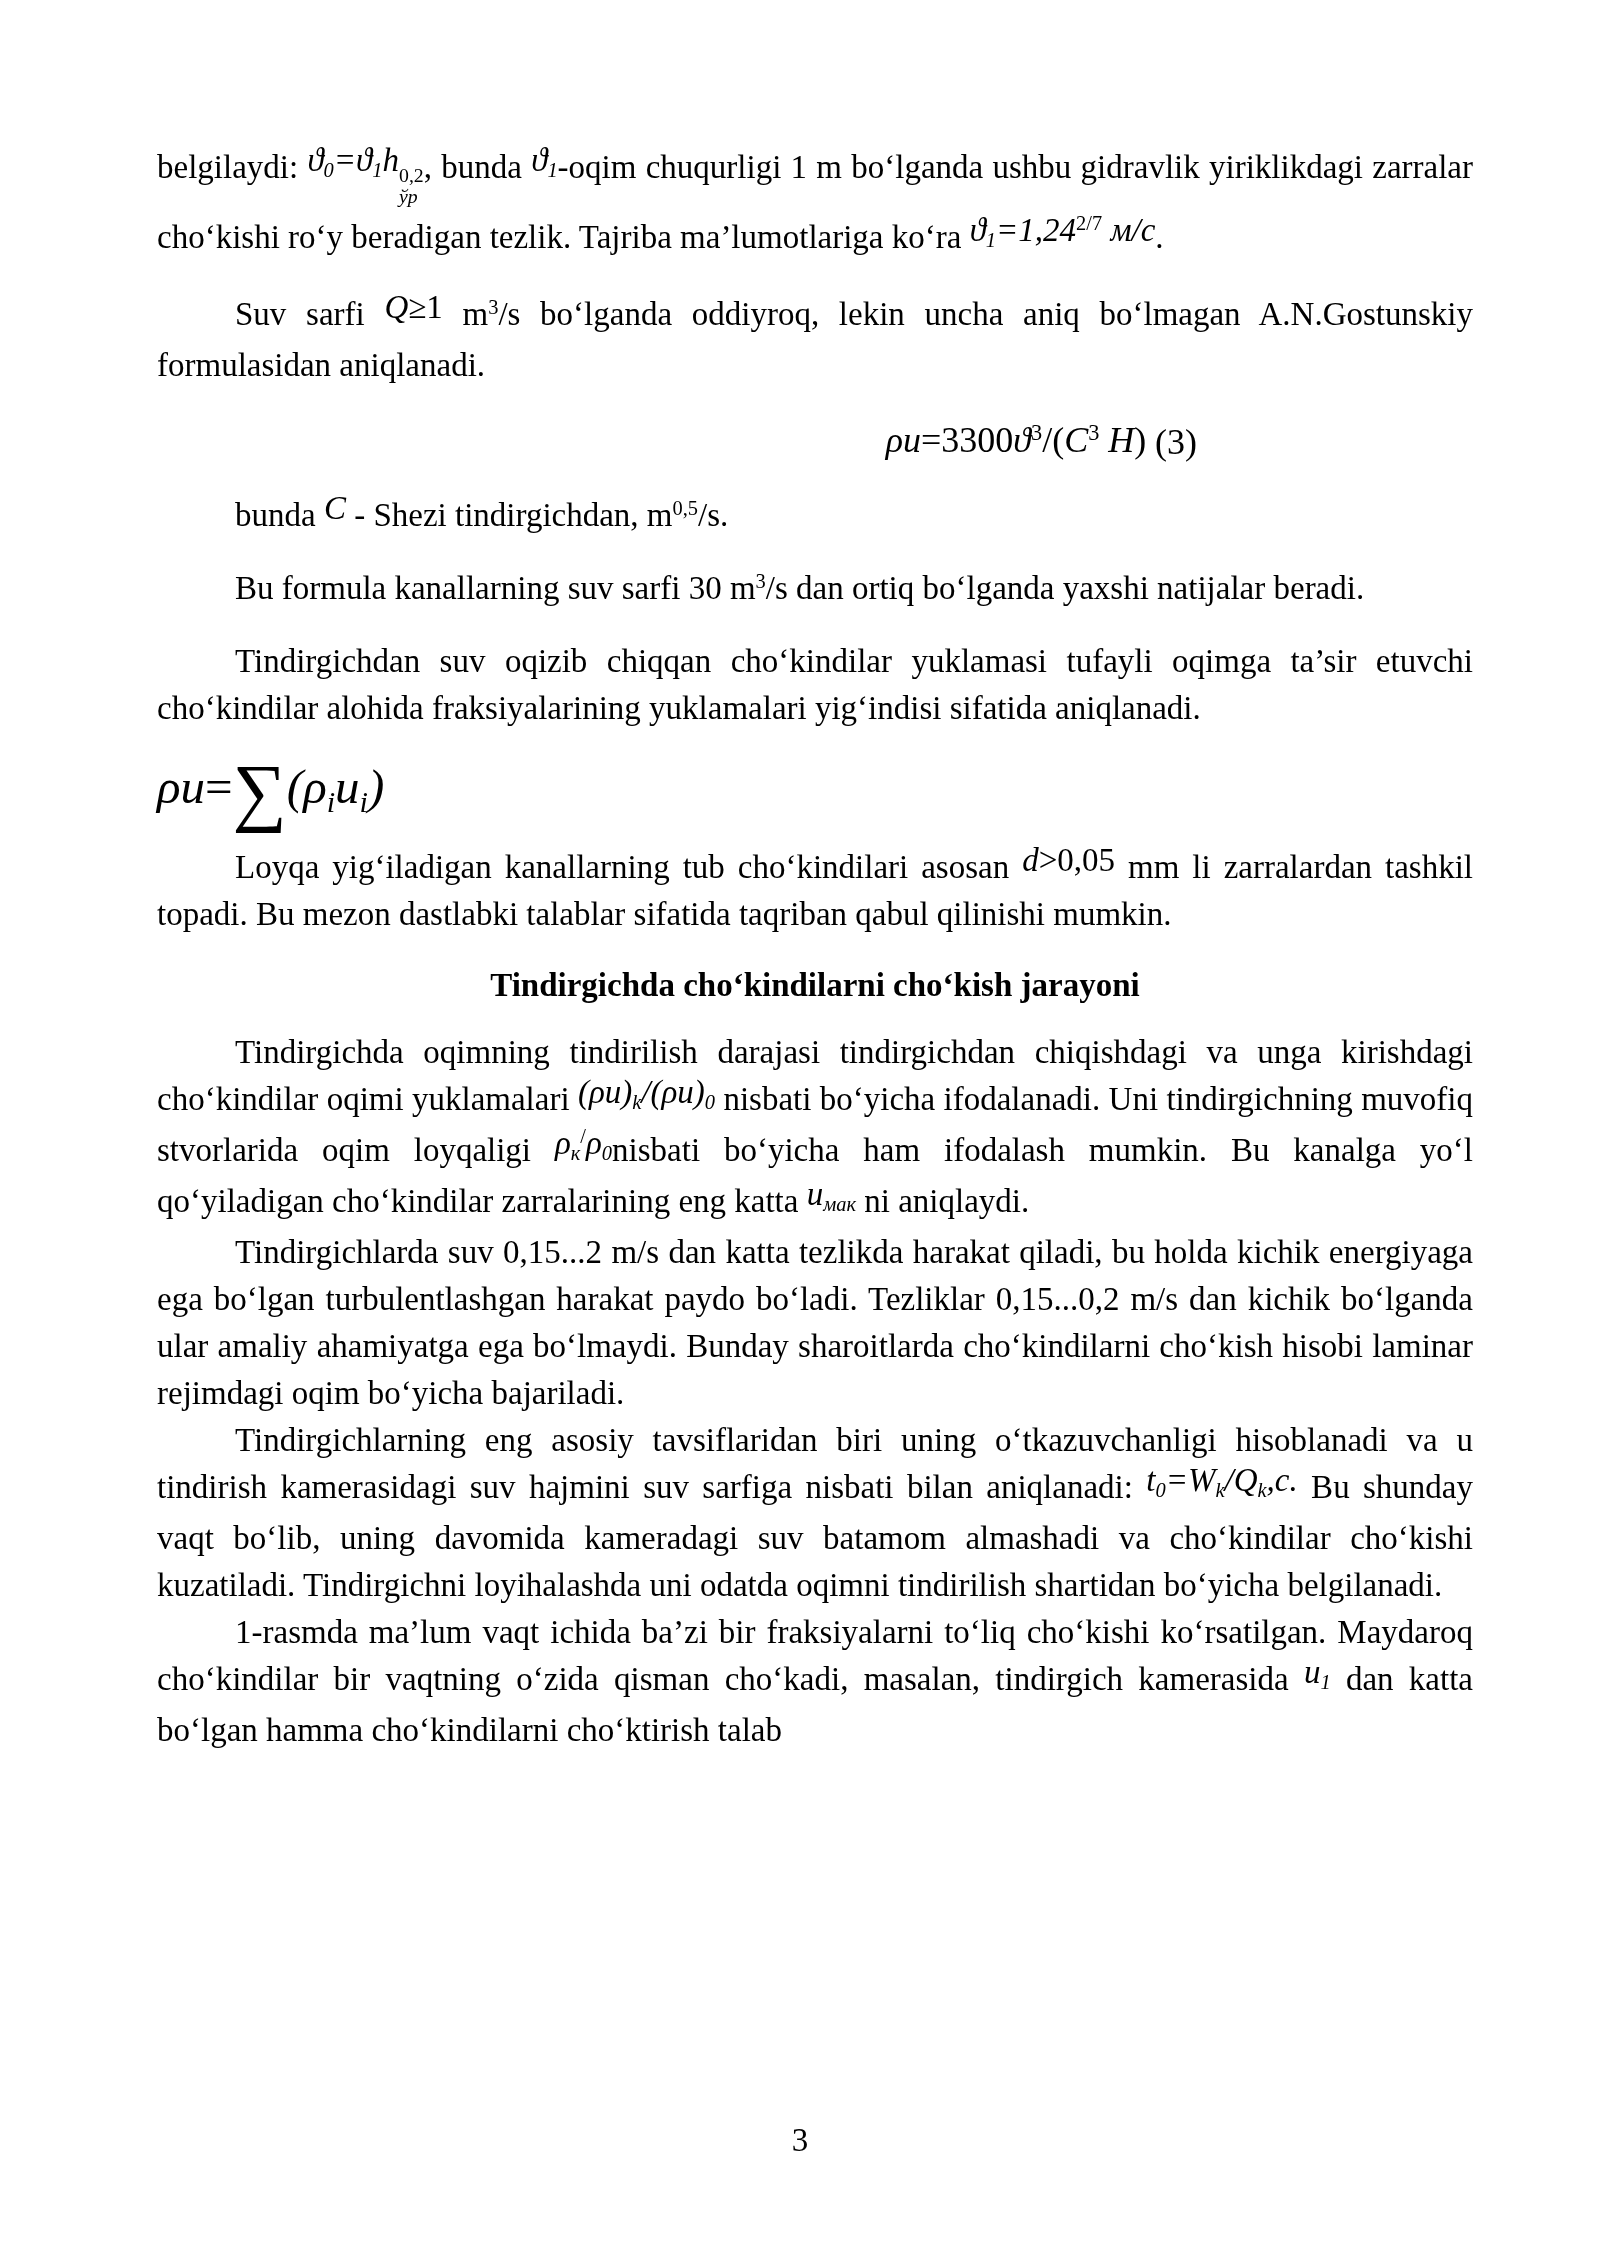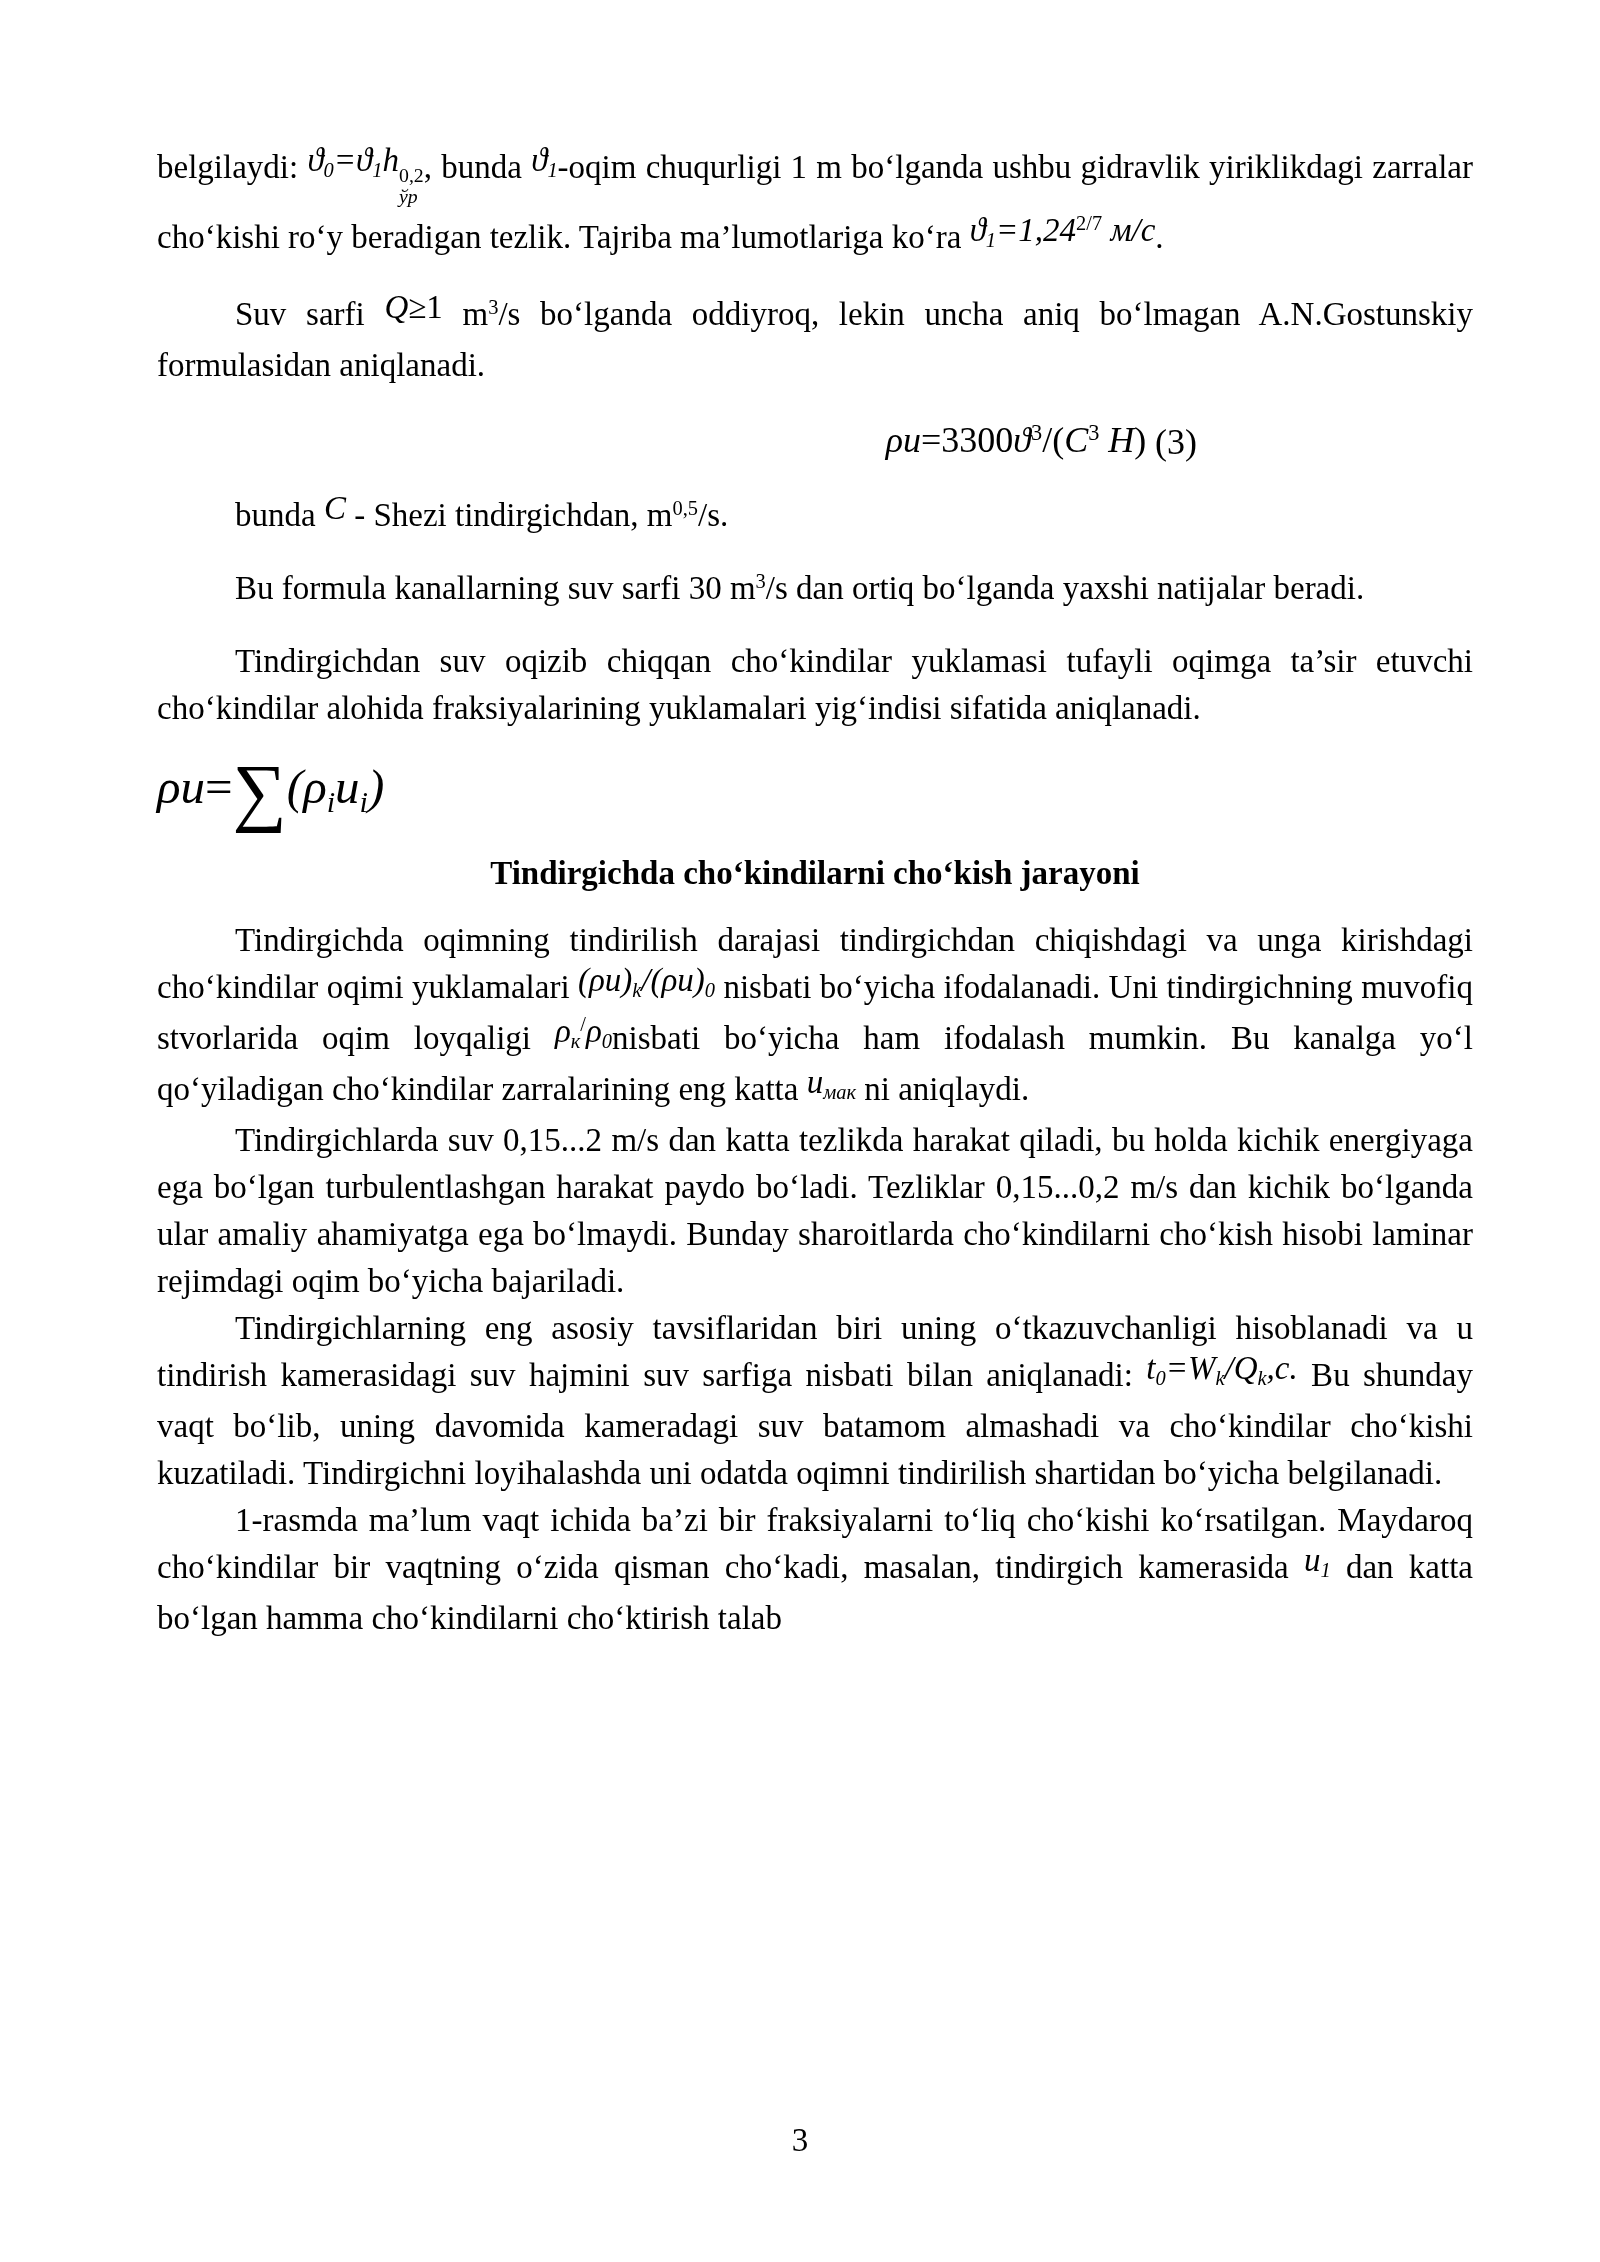--- a/index.html
+++ b/index.html
@@ -50,20 +50,21 @@
   <div class="eqrow"><span><span class="m">ρu</span><span class="rm">=</span><span class="rm">3300</span><span class="m">ϑ</span><span class="sup rm">3</span><span class="rm">/(</span><span class="m">C</span><span class="sup rm">3</span><span class="m"> H</span><span class="rm">)</span></span><span class="eqnum">(3)</span></div>
 
   <p class="indent g-md"><span>bunda </span><span class="m raised">C</span><span> - Shezi tindirgichdan, m</span><span class="sup">0,5</span><span>/s.</span></p>
 
   <p class="indent g-md"><span>Bu formula kanallarning suv sarfi 30 m</span><span class="sup">3</span><span>/s dan ortiq bo‘lganda yaxshi  natijalar beradi.</span></p>
 
   <p class="indent"><span>Tindirgichdan suv oqizib chiqqan cho‘kindilar yuklamasi tufayli oqimga ta’sir etuvchi cho‘kindilar alohida fraksiyalarining yuklamalari yig‘indisi sifatida aniqlanadi.</span></p>
 
   <div class="eqsum"><span><span class="m">ρu</span><span class="rm">=</span><span class="sigma">∑</span><span class="m">(ρ</span><span class="sub">i</span><span class="m">u</span><span class="sub">i</span><span class="m">)</span></span></div>
 
+  <p class="indent"><span>Loyqa yig‘iladigan kanallarning tub cho‘kindilari asosan </span><span class="raised"><span class="m">d</span><span class="rm">&gt;0,05</span></span><span> mm li zarralardan tashkil topadi. Bu mezon dastlabki talablar sifatida taqriban qabul qilinishi mumkin.</span></p>
 
   <p class="heading">Tindirgichda cho‘kindilarni cho‘kish jarayoni</p>
 
   <p class="indent"><span>Tindirgichda oqimning tindirilish darajasi tindirgichdan chiqishdagi va unga kirishdagi cho‘kindilar oqimi yuklamalari </span><span class="m raised"><span class="m">(ρu)</span><span class="sub">k</span><span class="m">/(ρu)</span><span class="sub rm">0</span></span><span> nisbati bo‘yicha ifodalanadi. Uni tindirgichning muvofiq stvorlarida oqim loyqaligi </span><span class="m raised"><span class="m">ρ</span><span class="sub">к</span><span class="sup rm">/</span><span class="m">ρ</span><span class="sub rm">0</span></span><span>nisbati bo‘yicha ham ifodalash mumkin. Bu kanalga yo‘l qo‘yiladigan cho‘kindilar zarralarining eng katta </span><span class="m raised"><span class="m">u</span><span class="sub">мак</span></span><span> ni aniqlaydi.</span></p>
 
   <p class="indent"><span>Tindirgichlarda suv 0,15...2 m/s dan katta tezlikda harakat qiladi, bu holda kichik energiyaga ega bo‘lgan turbulentlashgan harakat paydo bo‘ladi.  Tezliklar 0,15...0,2 m/s dan kichik bo‘lganda ular amaliy ahamiyatga ega bo‘lmaydi. Bunday sharoitlarda cho‘kindilarni cho‘kish hisobi laminar rejimdagi oqim bo‘yicha bajariladi.</span></p>
 
   <p class="indent"><span>Tindirgichlarning eng asosiy tavsiflaridan biri uning  o‘tkazuvchanligi hisoblanadi va u tindirish kamerasidagi suv hajmini suv sarfiga nisbati bilan aniqlanadi: </span><span class="m raised"><span class="m">t</span><span class="sub rm">0</span><span class="m">=W</span><span class="sub">k</span><span class="m">/Q</span><span class="sub">k</span><span class="m">,c.</span></span><span> Bu shunday vaqt bo‘lib, uning davomida kameradagi suv batamom almashadi va cho‘kindilar cho‘kishi kuzatiladi. Tindirgichni loyihalashda uni odatda oqimni tindirilish shartidan bo‘yicha belgilanadi.</span></p>
 
   <p class="indent"><span>1-rasmda ma’lum vaqt ichida ba’zi  bir fraksiyalarni to‘liq cho‘kishi ko‘rsatilgan. Maydaroq cho‘kindilar bir vaqtning o‘zida qisman cho‘kadi, masalan, tindirgich kamerasida </span><span class="m raised"><span class="m">u</span><span class="sub rm">1</span></span><span> dan katta bo‘lgan hamma cho‘kindilarni cho‘ktirish talab</span></p>

